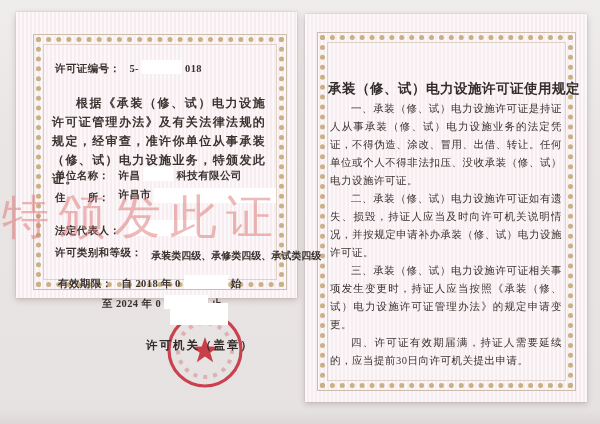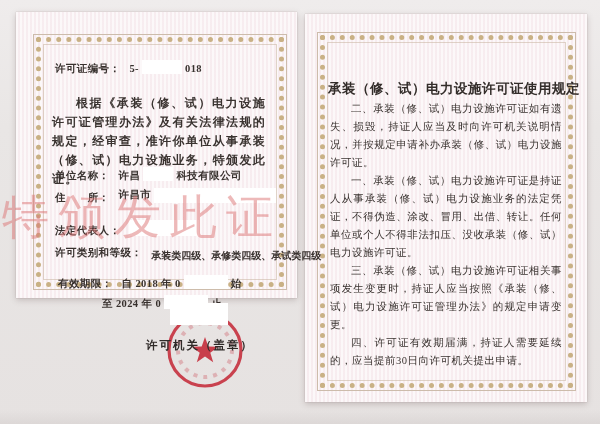--- a/index.html
+++ b/index.html
@@ -147,22 +147,22 @@
     </svg>
     <span class="redact abs" style="left:154px;top:291px;width:58px;height:22px;"></span>
 
     <div class="seal-org">许可机关（盖章）</div>
   </div>
 
   <div class="page page-right">
     <div class="frame"></div>
     <h2 class="rp-title">承装（修、试）电力设施许可证使用规定</h2>
     <div class="rules">
+      <p>一、承装（修、试）电力设施许可证是持证人从事承装（修、试）电力设施业务的法定凭证，不得伪造、涂改、冒用、出借、转让。任何单位或个人不得非法扣压、没收承装（修、试）电力设施许可证。</p>
       <p>二、承装（修、试）电力设施许可证如有遗失、损毁，持证人应当及时向许可机关说明情况，并按规定申请补办承装（修、试）电力设施许可证。</p>
-      <p>一、承装（修、试）电力设施许可证是持证人从事承装（修、试）电力设施业务的法定凭证，不得伪造、涂改、冒用、出借、转让。任何单位或个人不得非法扣压、没收承装（修、试）电力设施许可证。</p>
       <p>三、承装（修、试）电力设施许可证相关事项发生变更时，持证人应当按照《承装（修、试）电力设施许可证管理办法》的规定申请变更。</p>
       <p>四、许可证有效期届满，持证人需要延续的，应当提前30日向许可机关提出申请。</p>
     </div>
   </div>
 
   <div class="watermark">特颁发此证</div>
 
 </div>
 
 </body></html>

